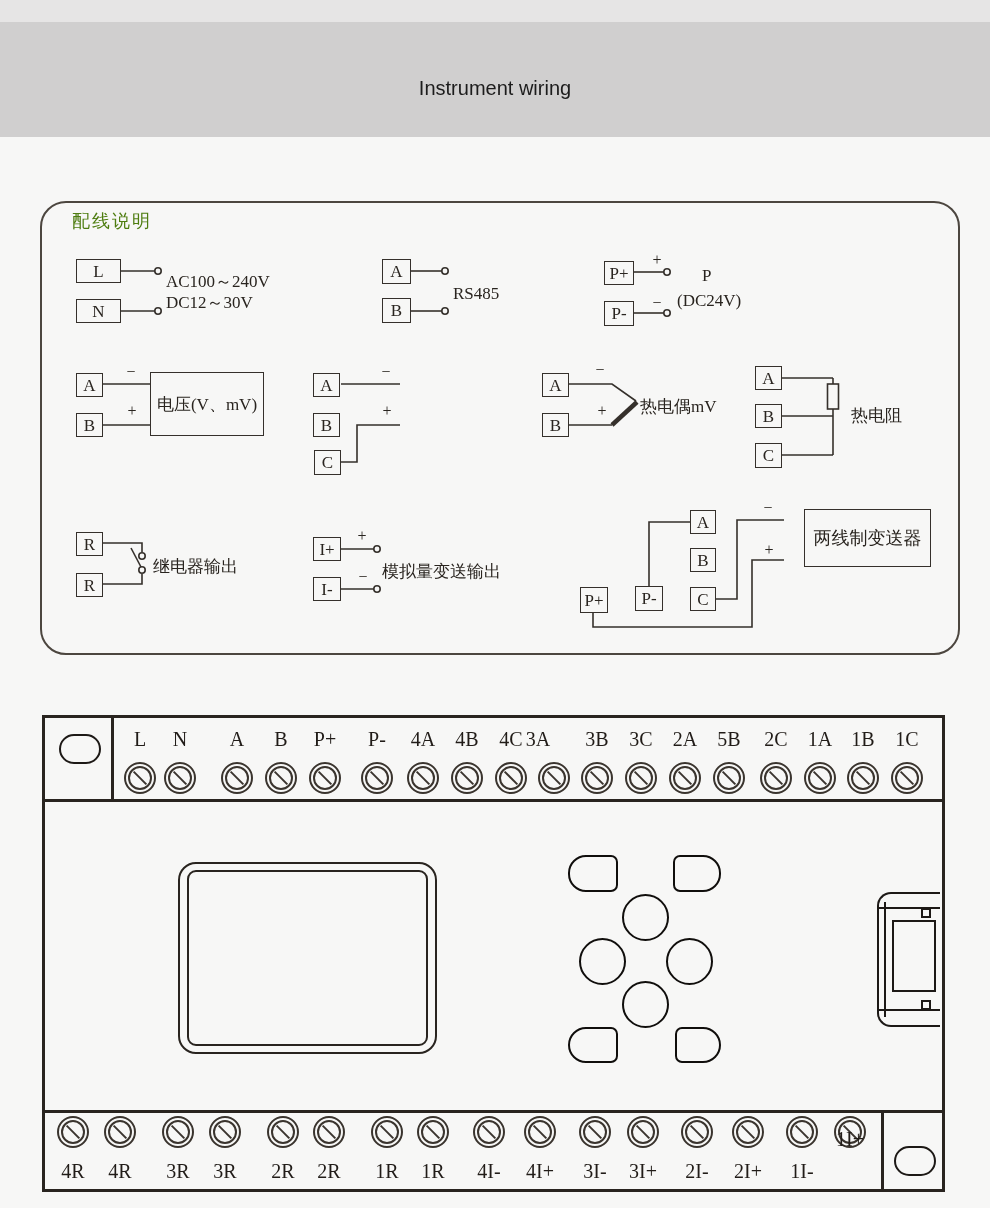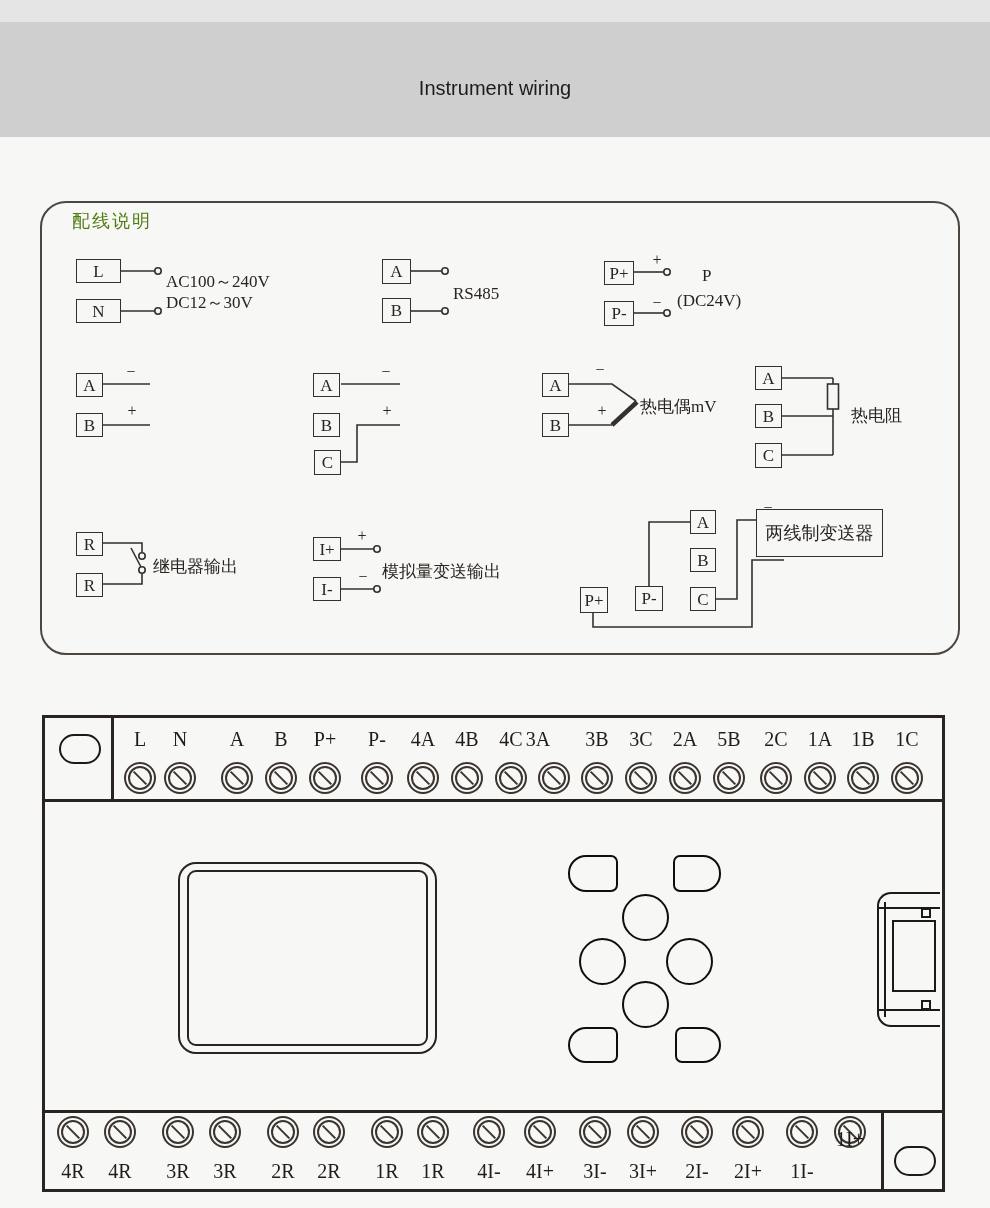--- a/index.html
+++ b/index.html
@@ -148,20 +148,21 @@
   <div class="tb" style="left:604px;top:301px;width:30px;height:25px">P-</div>
   <span class="pol" style="left:657px;top:260px">+</span>
   <span class="pol" style="left:657px;top:303px">−</span>
   <div class="dlabel" style="left:702px;top:266px">P</div>
   <div class="dlabel" style="left:677px;top:291px">(DC24V)</div>
 
   <div class="tb" style="left:76px;top:373px;width:27px;height:24px">A</div>
   <div class="tb" style="left:76px;top:413px;width:27px;height:24px">B</div>
   <span class="pol" style="left:131px;top:372px">−</span>
   <span class="pol" style="left:132px;top:411px">+</span>
+  <div class="bigbox" style="left:150px;top:372px;width:114px;height:64px">电压(V、mV)</div>
 
   <div class="tb" style="left:313px;top:373px;width:27px;height:24px">A</div>
   <div class="tb" style="left:313px;top:413px;width:27px;height:24px">B</div>
   <div class="tb" style="left:314px;top:450px;width:27px;height:25px">C</div>
   <span class="pol" style="left:386px;top:372px">−</span>
   <span class="pol" style="left:387px;top:411px">+</span>
 
   <div class="tb" style="left:542px;top:373px;width:27px;height:24px">A</div>
   <div class="tb" style="left:542px;top:413px;width:27px;height:24px">B</div>
   <span class="pol" style="left:600px;top:370px">−</span>
@@ -183,21 +184,21 @@
   <span class="pol" style="left:363px;top:577px">−</span>
   <div class="dlabel" style="left:382px;top:560px">模拟量变送输出</div>
 
   <div class="tb" style="left:690px;top:510px;width:26px;height:24px">A</div>
   <div class="tb" style="left:690px;top:548px;width:26px;height:24px">B</div>
   <div class="tb" style="left:690px;top:587px;width:26px;height:24px">C</div>
   <div class="tb" style="left:580px;top:587px;width:28px;height:26px">P+</div>
   <div class="tb" style="left:635px;top:586px;width:28px;height:25px">P-</div>
   <span class="pol" style="left:768px;top:508px">−</span>
   <span class="pol" style="left:769px;top:550px">+</span>
-  <div class="bigbox" style="left:756px;top:509px;width:127px;height:48px;font-size:18px">两线制变送器</div>
+  <div class="bigbox" style="left:804px;top:509px;width:127px;height:58px;font-size:18px">两线制变送器</div>
 
   <div class="device">
     <div class="dev-line-h" style="top:81px"></div>
     <div class="dev-line-h" style="top:392px"></div>
     <div class="dev-line-v" style="left:66px;top:0;height:81px"></div>
     <div class="dev-line-v" style="left:836px;top:394px;height:77px"></div>
     <div class="pill" style="left:14px;top:16px;width:42px;height:30px"></div>
     <div class="pill" style="left:849px;top:428px;width:42px;height:30px"></div>
 
     <div class="disp-outer"></div>

